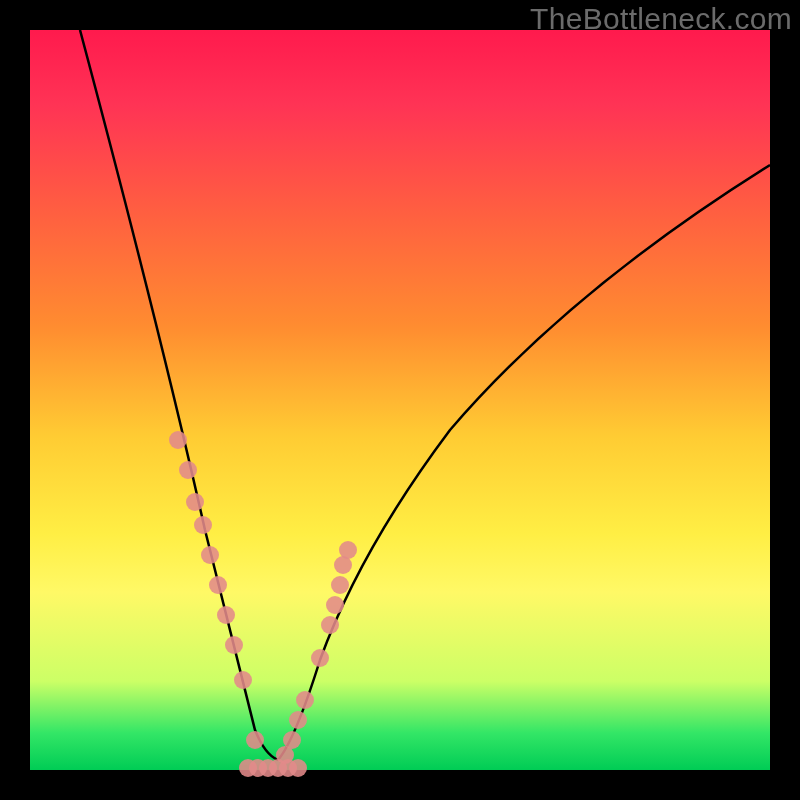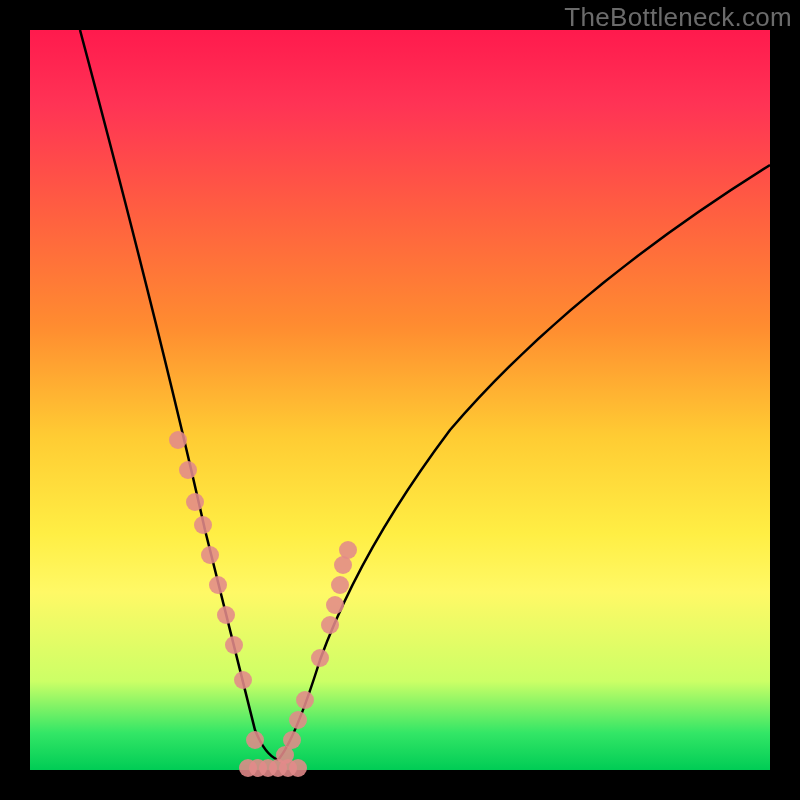--- a/index.html
+++ b/index.html
@@ -27,21 +27,21 @@
       #ccff66 88%,
       #33e666 95%,
       #00cc55 100%
     );
   }
   .watermark {
     position: absolute;
     top: 2px;
     right: 8px;
     font-family: Arial, sans-serif;
-    font-size: 26px;
+    font-size: 30px;
     font-weight: 500;
     color: #6b6b6b;
     letter-spacing: 0.3px;
   }
   svg.curve {
     position: absolute;
     left: 0;
     top: 0;
     width: 740px;
     height: 740px;

